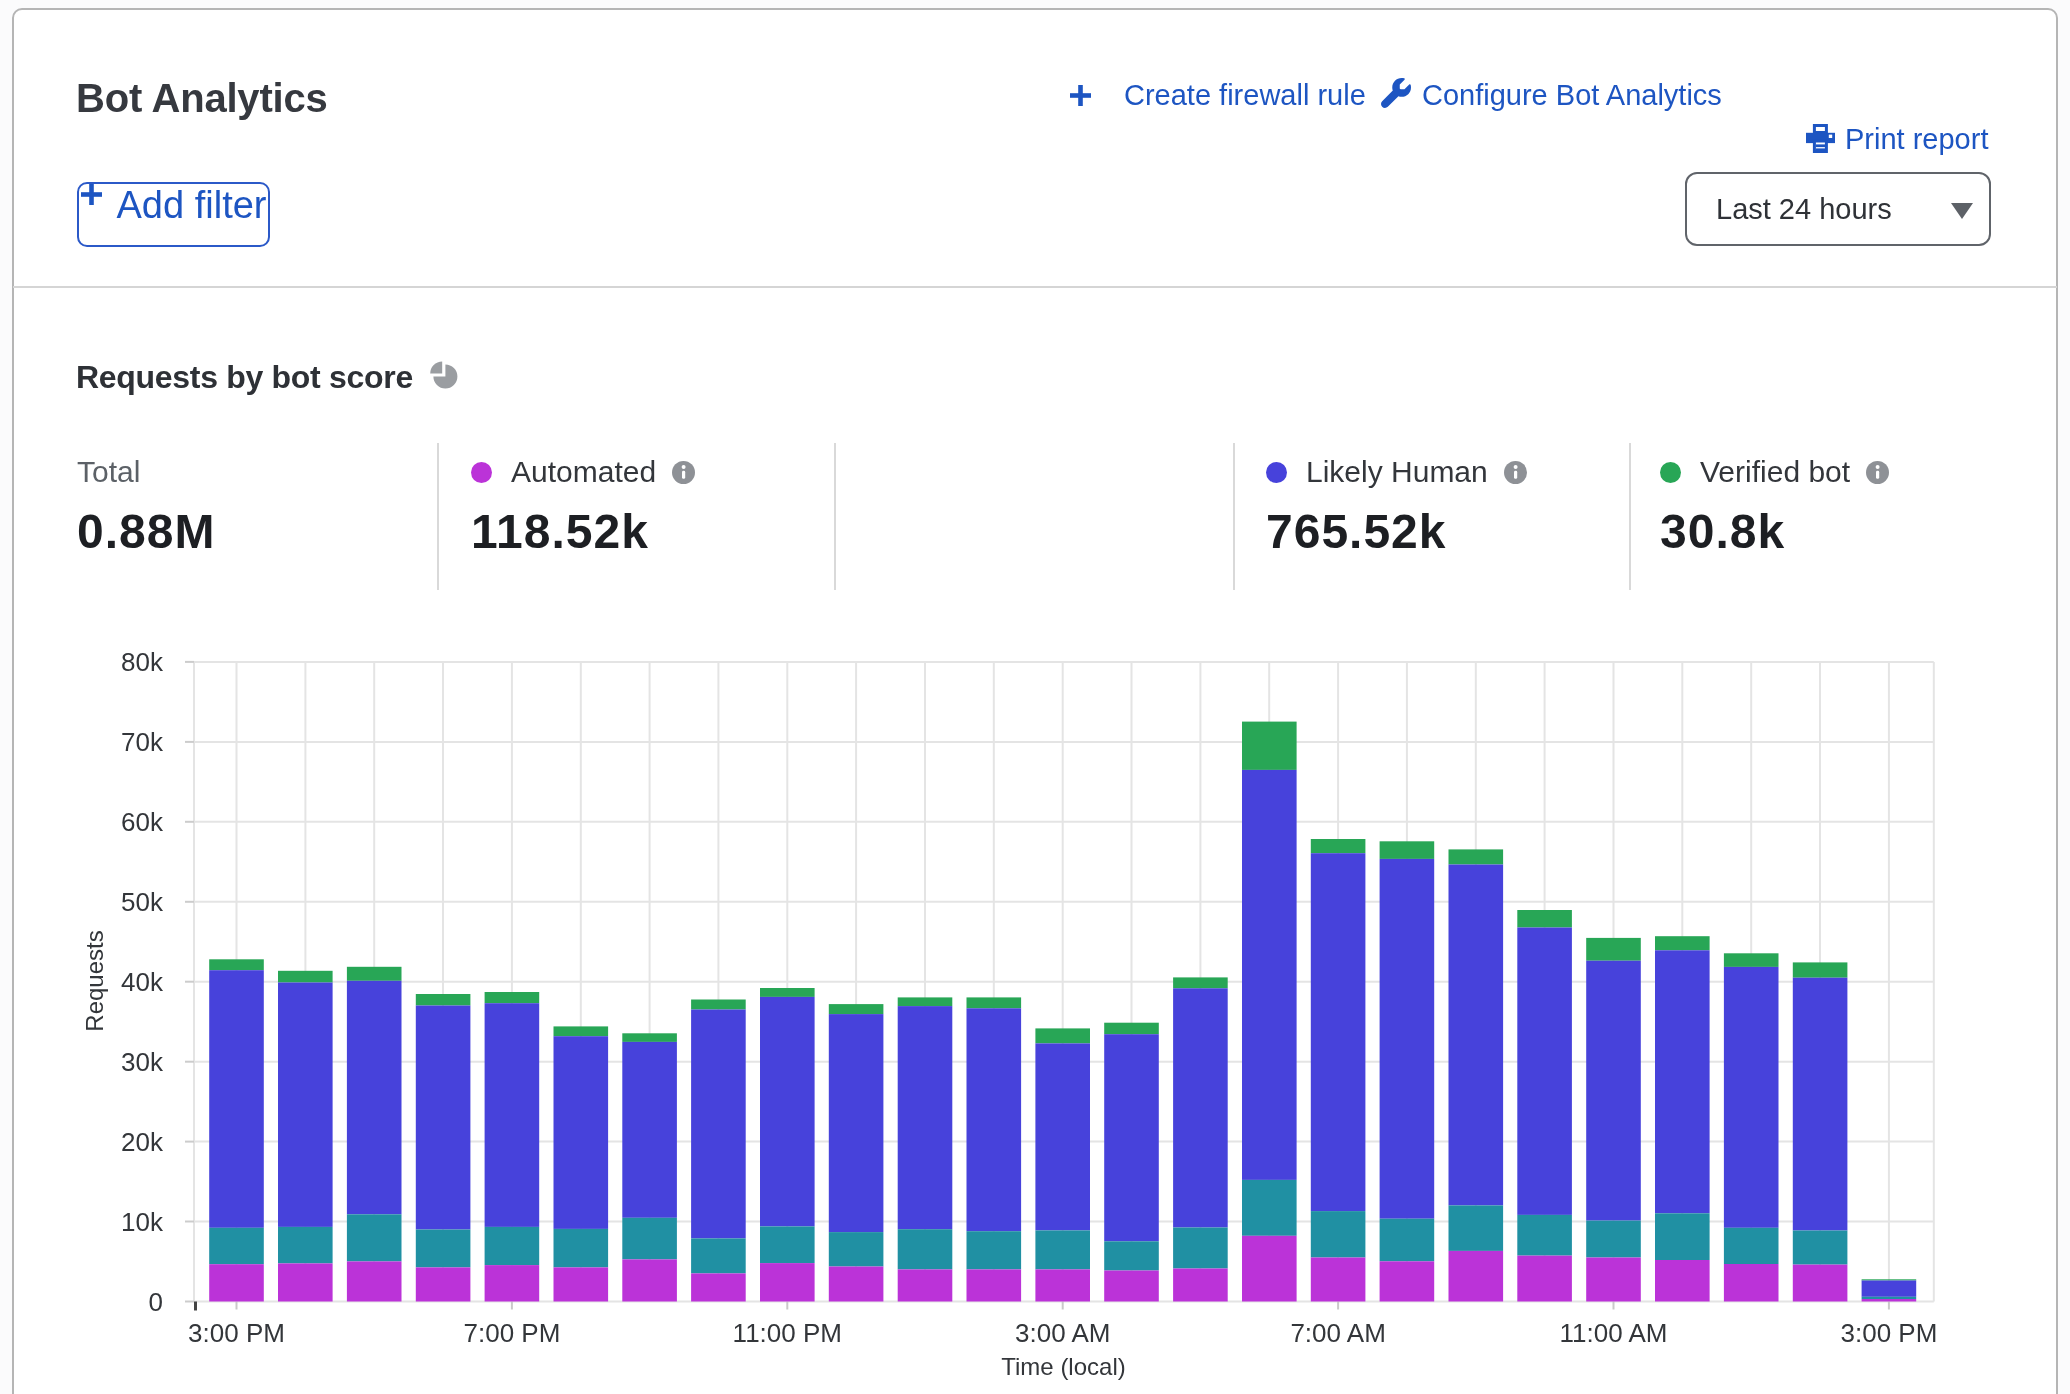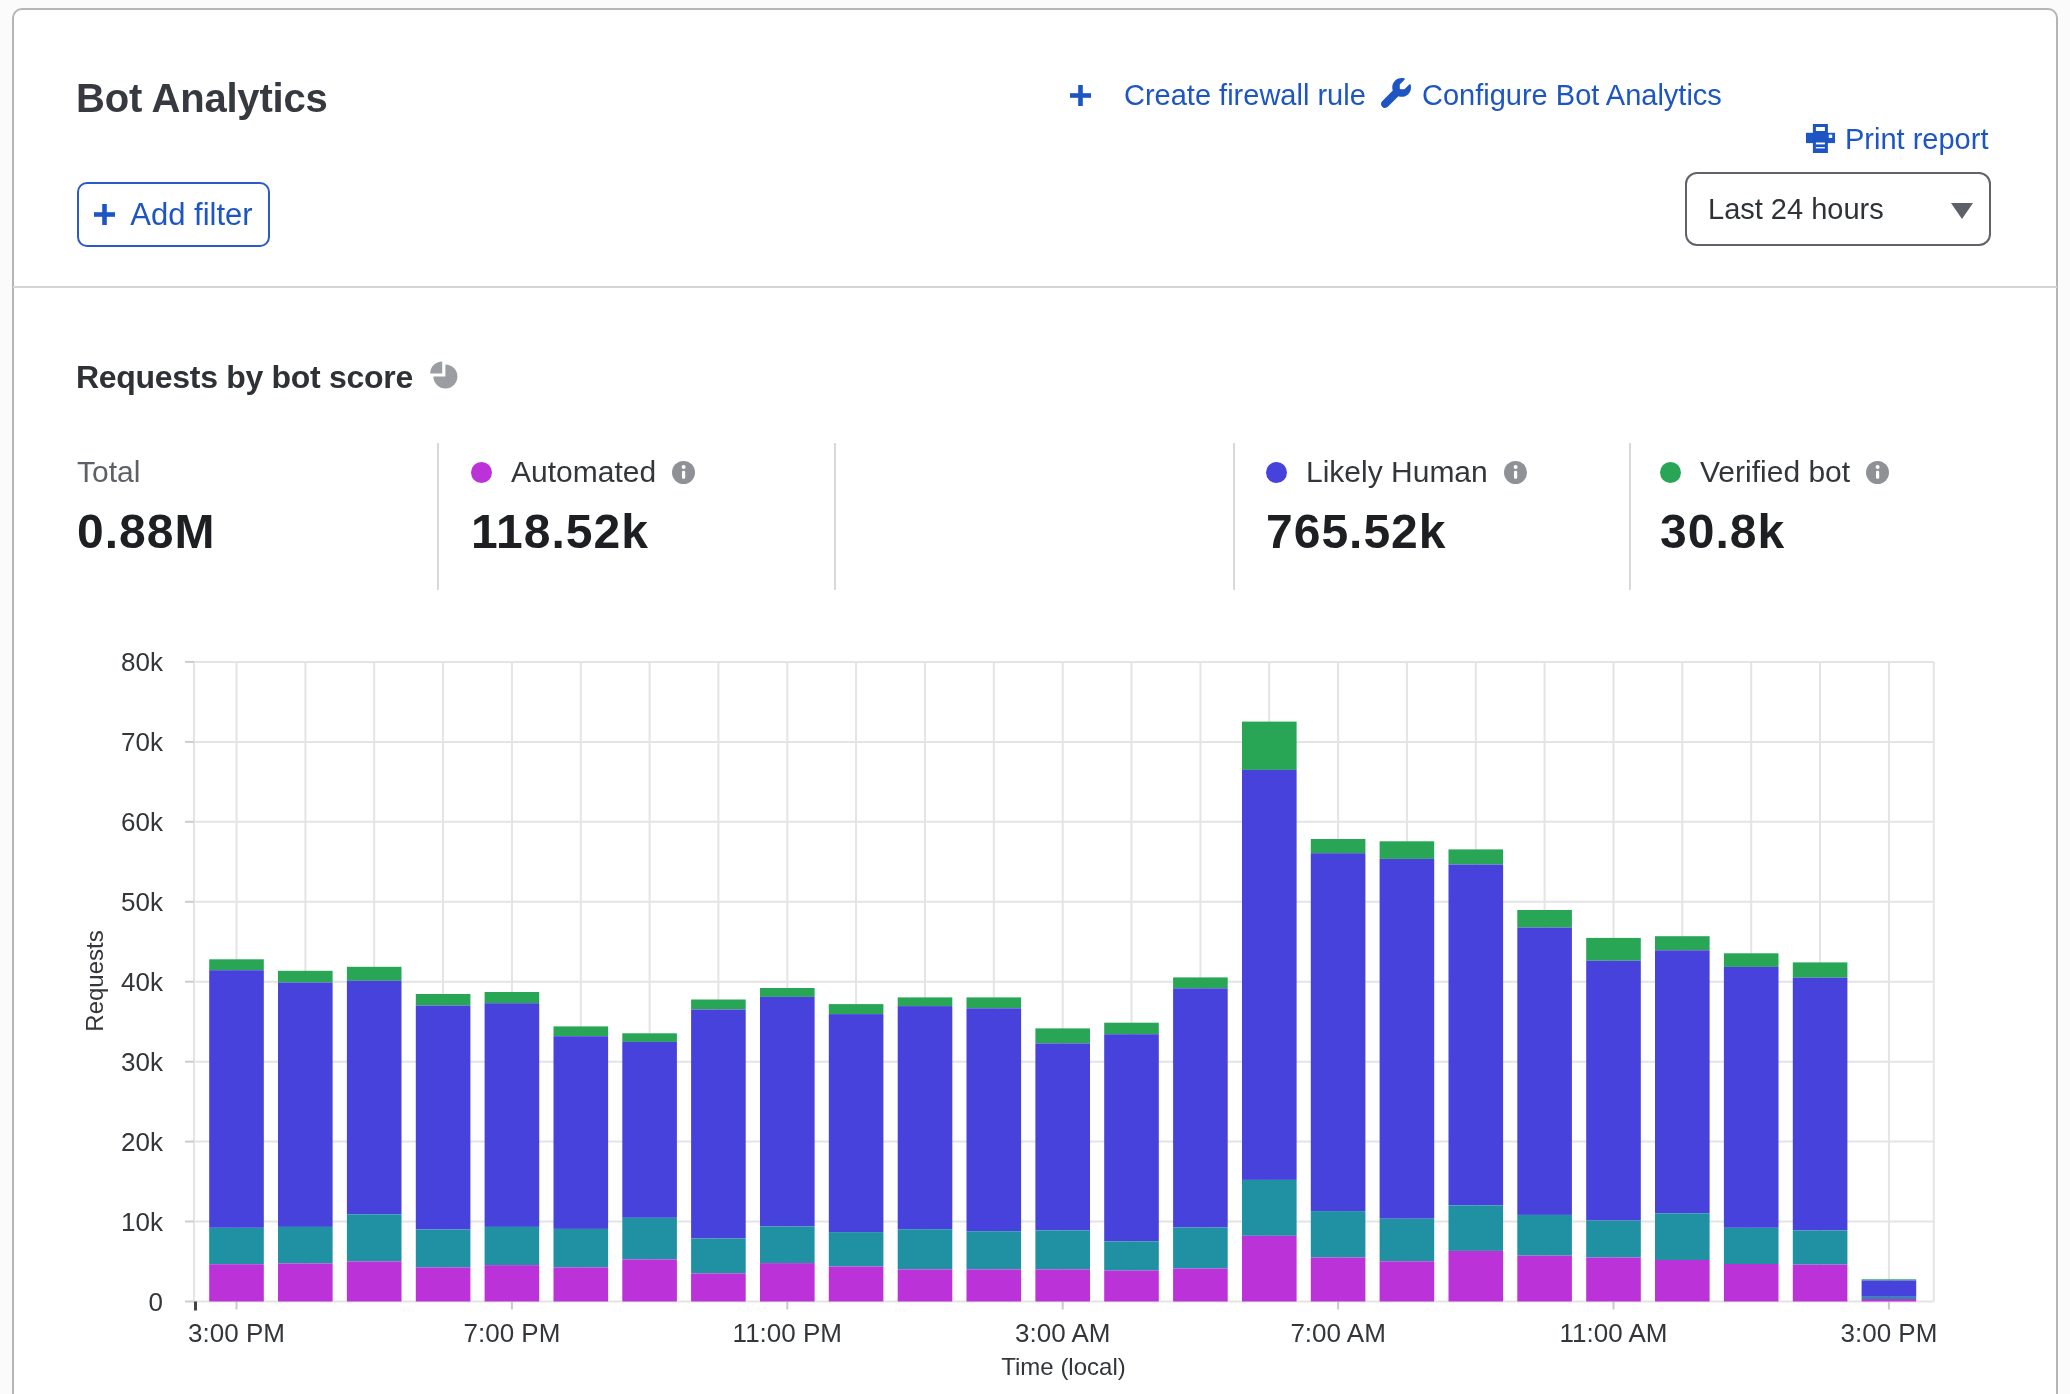--- a/index.html
+++ b/index.html
@@ -1,22 +1,22 @@
 <!DOCTYPE html>
 <html><head>
 <meta charset="utf-8">
 <style>
 * { margin:0; padding:0; box-sizing:border-box; }
 html,body { width:2070px; height:1394px; background:#fbfbfc; font-family:"Liberation Sans", sans-serif; }
 #page { position:relative; width:2070px; height:1394px; overflow:hidden; }
 .card { position:absolute; left:12px; top:8px; width:2046px; height:1500px; background:#ffffff; border:2px solid #b5b5b5; border-radius:10px; }
 .hlink { position:absolute; display:flex; align-items:center; height:32px; top:79px; font-size:29px; color:#1d55c2; }
 h1 { position:absolute; left:76px; top:76px; font-size:40px; letter-spacing:-0.2px; font-weight:700; color:#36393f; }
-.addfilter { position:absolute; left:77px; top:182px; width:193px; height:65px; border:2.5px solid #2b59c8; border-radius:10px; display:flex; align-items:center; justify-content:center; gap:15px; color:#1d55c2; font-size:31px; }
-.dropdown { position:absolute; left:1685px; top:172px; width:306px; height:74px; border:2px solid #60646a; border-radius:12px; display:flex; align-items:center; color:#2f3237; font-size:29px; }
+.addfilter { position:absolute; left:77px; top:182px; width:193px; height:65px; border:2.5px solid #2b59c8; border-radius:10px; display:flex; align-items:flex-start; justify-content:center; gap:15px; color:#1d55c2; font-size:38px; }
+.dropdown { position:absolute; left:1685px; top:172px; width:306px; height:74px; border:2px solid #60646a; border-radius:12px; display:flex; align-items:center; color:#2f3237; font-size:29px;padding-left:8px; }
 .dropdown .txt { margin-left:21px; }
 .dropdown .caret { position:absolute; right:16px; top:29px; width:0; height:0; border-left:11px solid transparent; border-right:11px solid transparent; border-top:16px solid #5d6167; }
 .divider { position:absolute; left:13px; top:286px; width:2044px; height:2px; background:#d5d5d5; }
 h2 { position:absolute; left:76px; top:359px; font-size:32px; letter-spacing:-0.3px; font-weight:700; color:#2e3136; }
 .stat { position:absolute; top:457px; }
 .stat .lab { display:flex; align-items:center; font-size:30px; color:#33363b; height:30px; }
 .stat .lab .dot { width:21px; height:21px; border-radius:50%; margin-right:19px; }
 .stat .lab .info { margin-left:16px; }
 .stat .val { font-size:48px; letter-spacing:1px; font-weight:700; color:#1d1f23; margin-top:17px; }
 .sep { position:absolute; top:443px; width:2px; height:147px; background:#d9d9d9; }

